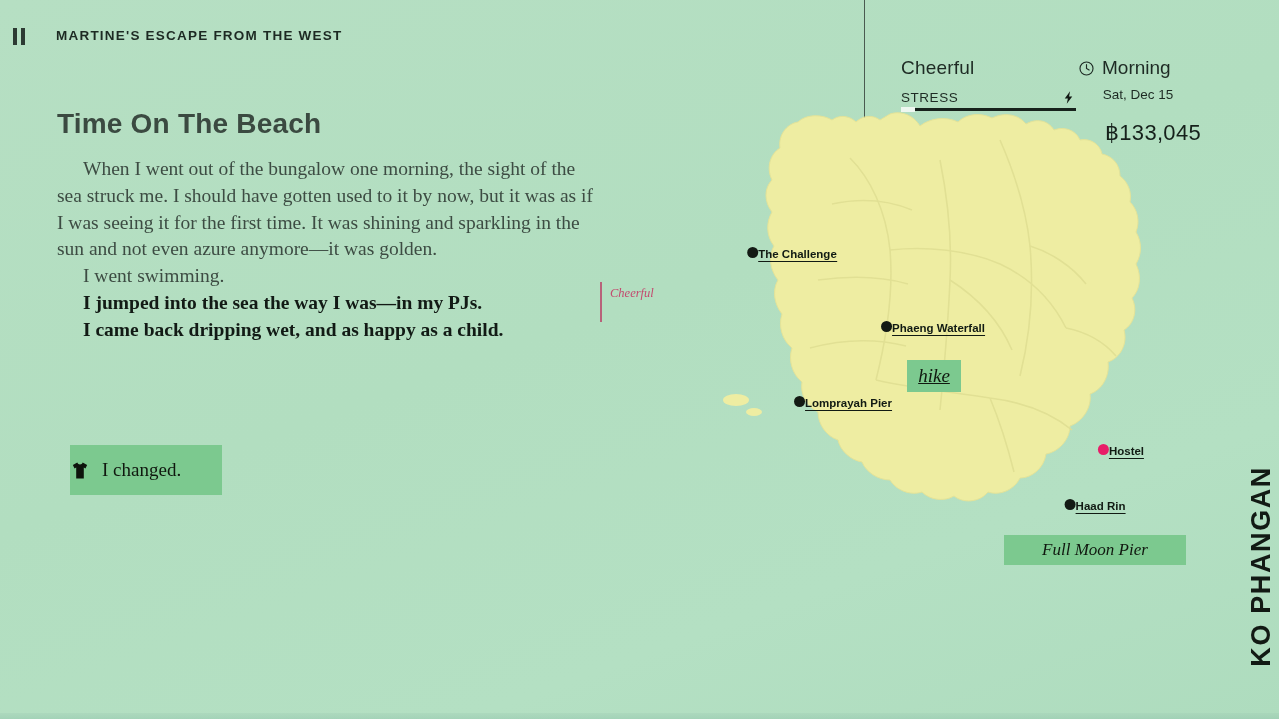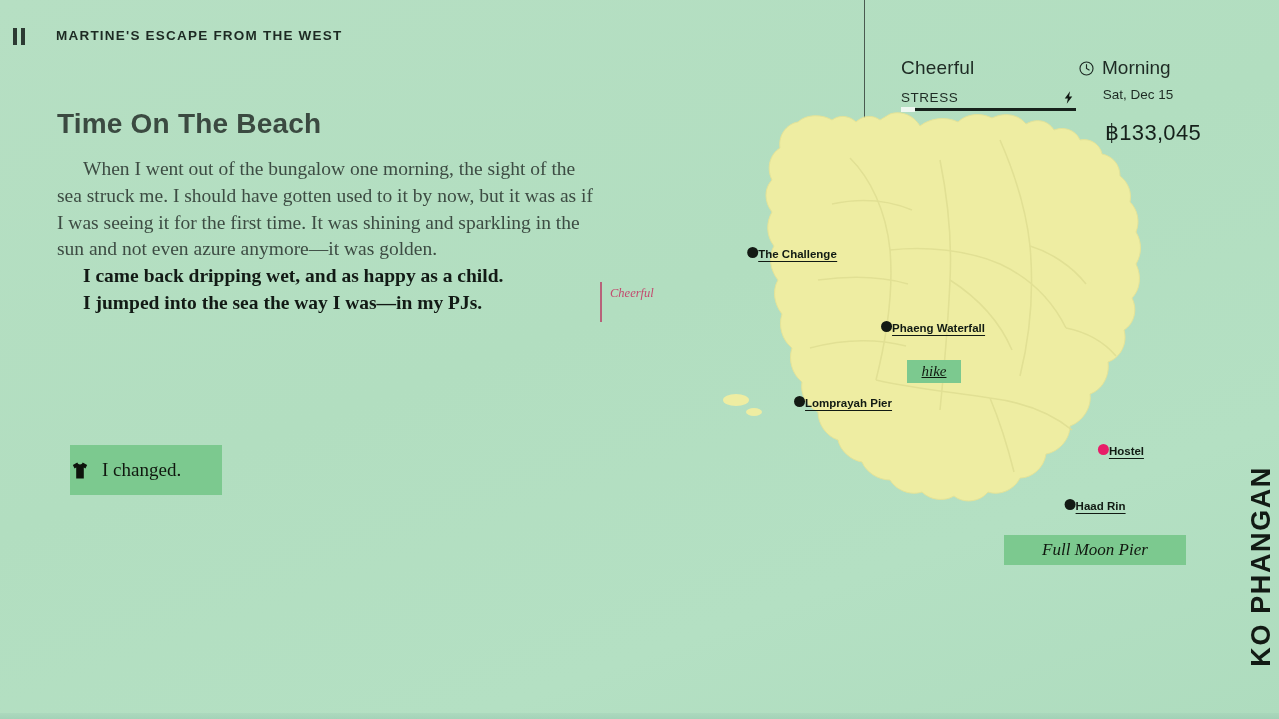--- a/index.html
+++ b/index.html
@@ -63,43 +63,44 @@
   
   #map{position:absolute;left:700px;top:100px;width:520px;height:480px;}
   #map svg{position:absolute;left:0;top:0;}
   .poi{position:absolute;display:flex;align-items:center;cursor:pointer;}
   .poi .dot{width:11px;height:11px;border-radius:50%;background:#131a14;}
   .poi .dot.cur{background:#e81d68;}
   .poi .nm{margin-top:5px;font-size:11.5px;font-weight:700;color:#111a13;
      border-bottom:1.4px solid #111a13;white-space:nowrap;line-height:14px;}
   .tag{position:absolute;background:#7cc98f;display:flex;align-items:center;justify-content:center;
      font-family:"Liberation Serif", serif;font-style:italic;color:#10180f;cursor:pointer;}
-  #tag-hike{left:207px;top:260px;width:54px;height:23px;font-size:15px;text-decoration:underline;}
+  #tag-hike{left:207px;top:260px;width:54px;height:32px;font-size:19px;text-decoration:underline;}
   #tag-party{left:304px;top:435px;width:182px;height:30px;font-size:17px;}
 
   #island-name{position:absolute;right:2px;bottom:52px;
      writing-mode:vertical-rl;transform:rotate(180deg);
      font-size:27px;font-weight:700;letter-spacing:.06em;color:#121a14;}
 </style>
 </head>
 <body>
 
 <div id="pause-btn">
   <i></i>
   <i></i>
 </div>
 <div id="story-title">MARTINE'S ESCAPE FROM THE WEST</div>
 <div class="divider"></div>
 
 <div id="chapter-title">Time On The Beach</div>
 
 <div class="prose">
   <p>When I went out of the bungalow one morning, the sight of the sea struck me. I should have gotten used to it by now, but it was as if I was seeing it for the first time. It was shining and sparkling in the sun and not even azure anymore—it was golden.</p>
+  <p>I went swimming.</p>
+  <p class="strong">I jumped into the sea the way I was—in my PJs.</p>
   <p class="strong">I came back dripping wet, and as happy as a child.</p>
-  <p class="strong">I jumped into the sea the way I was—in my PJs.</p>
 </div>
 
 <div id="choice-btn">
   <svg class="tshirt" viewBox="0 0 24 24">
     <path fill="#0d140c" d="M8.6 2 3 5.2l2.1 4.2 2.1-1.1V22h9.6V8.3l2.1 1.1L21 5.2 15.4 2c-.5 1.5-1.8 2.4-3.4 2.4S9.1 3.5 8.6 2z"></path>
   </svg>
   <span class="label">I changed.</span>
 </div>
 
 <div id="mood-note">

